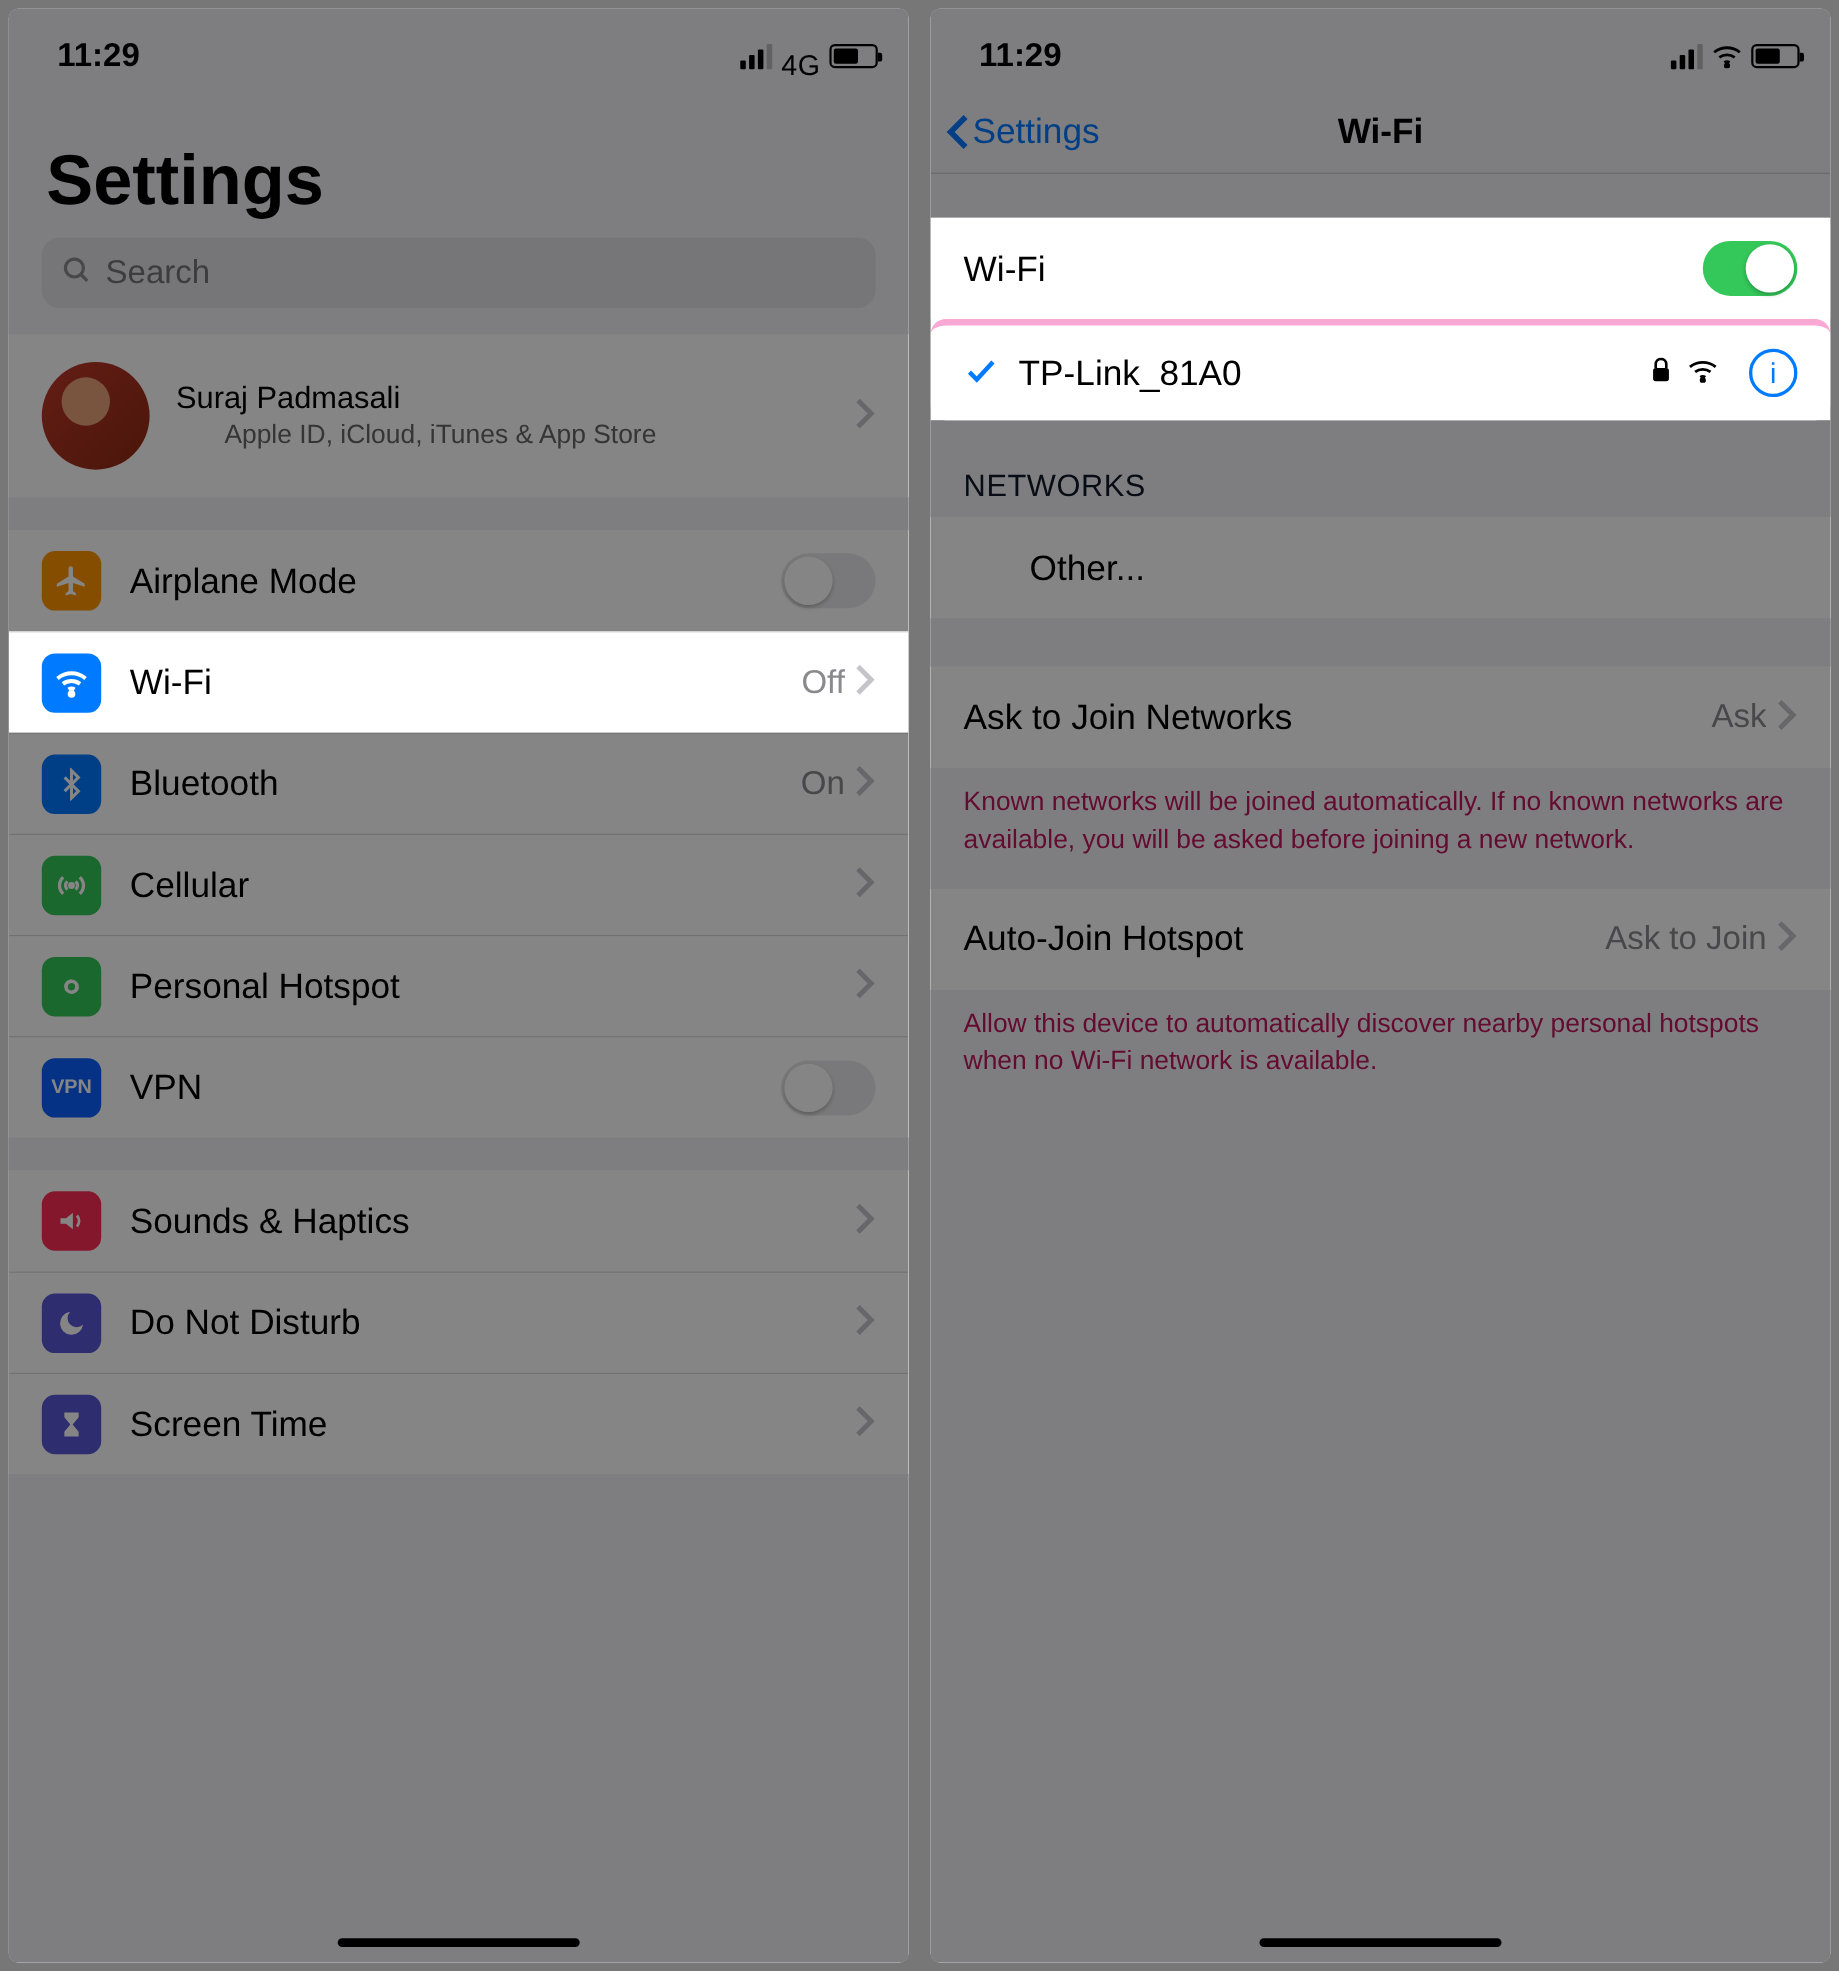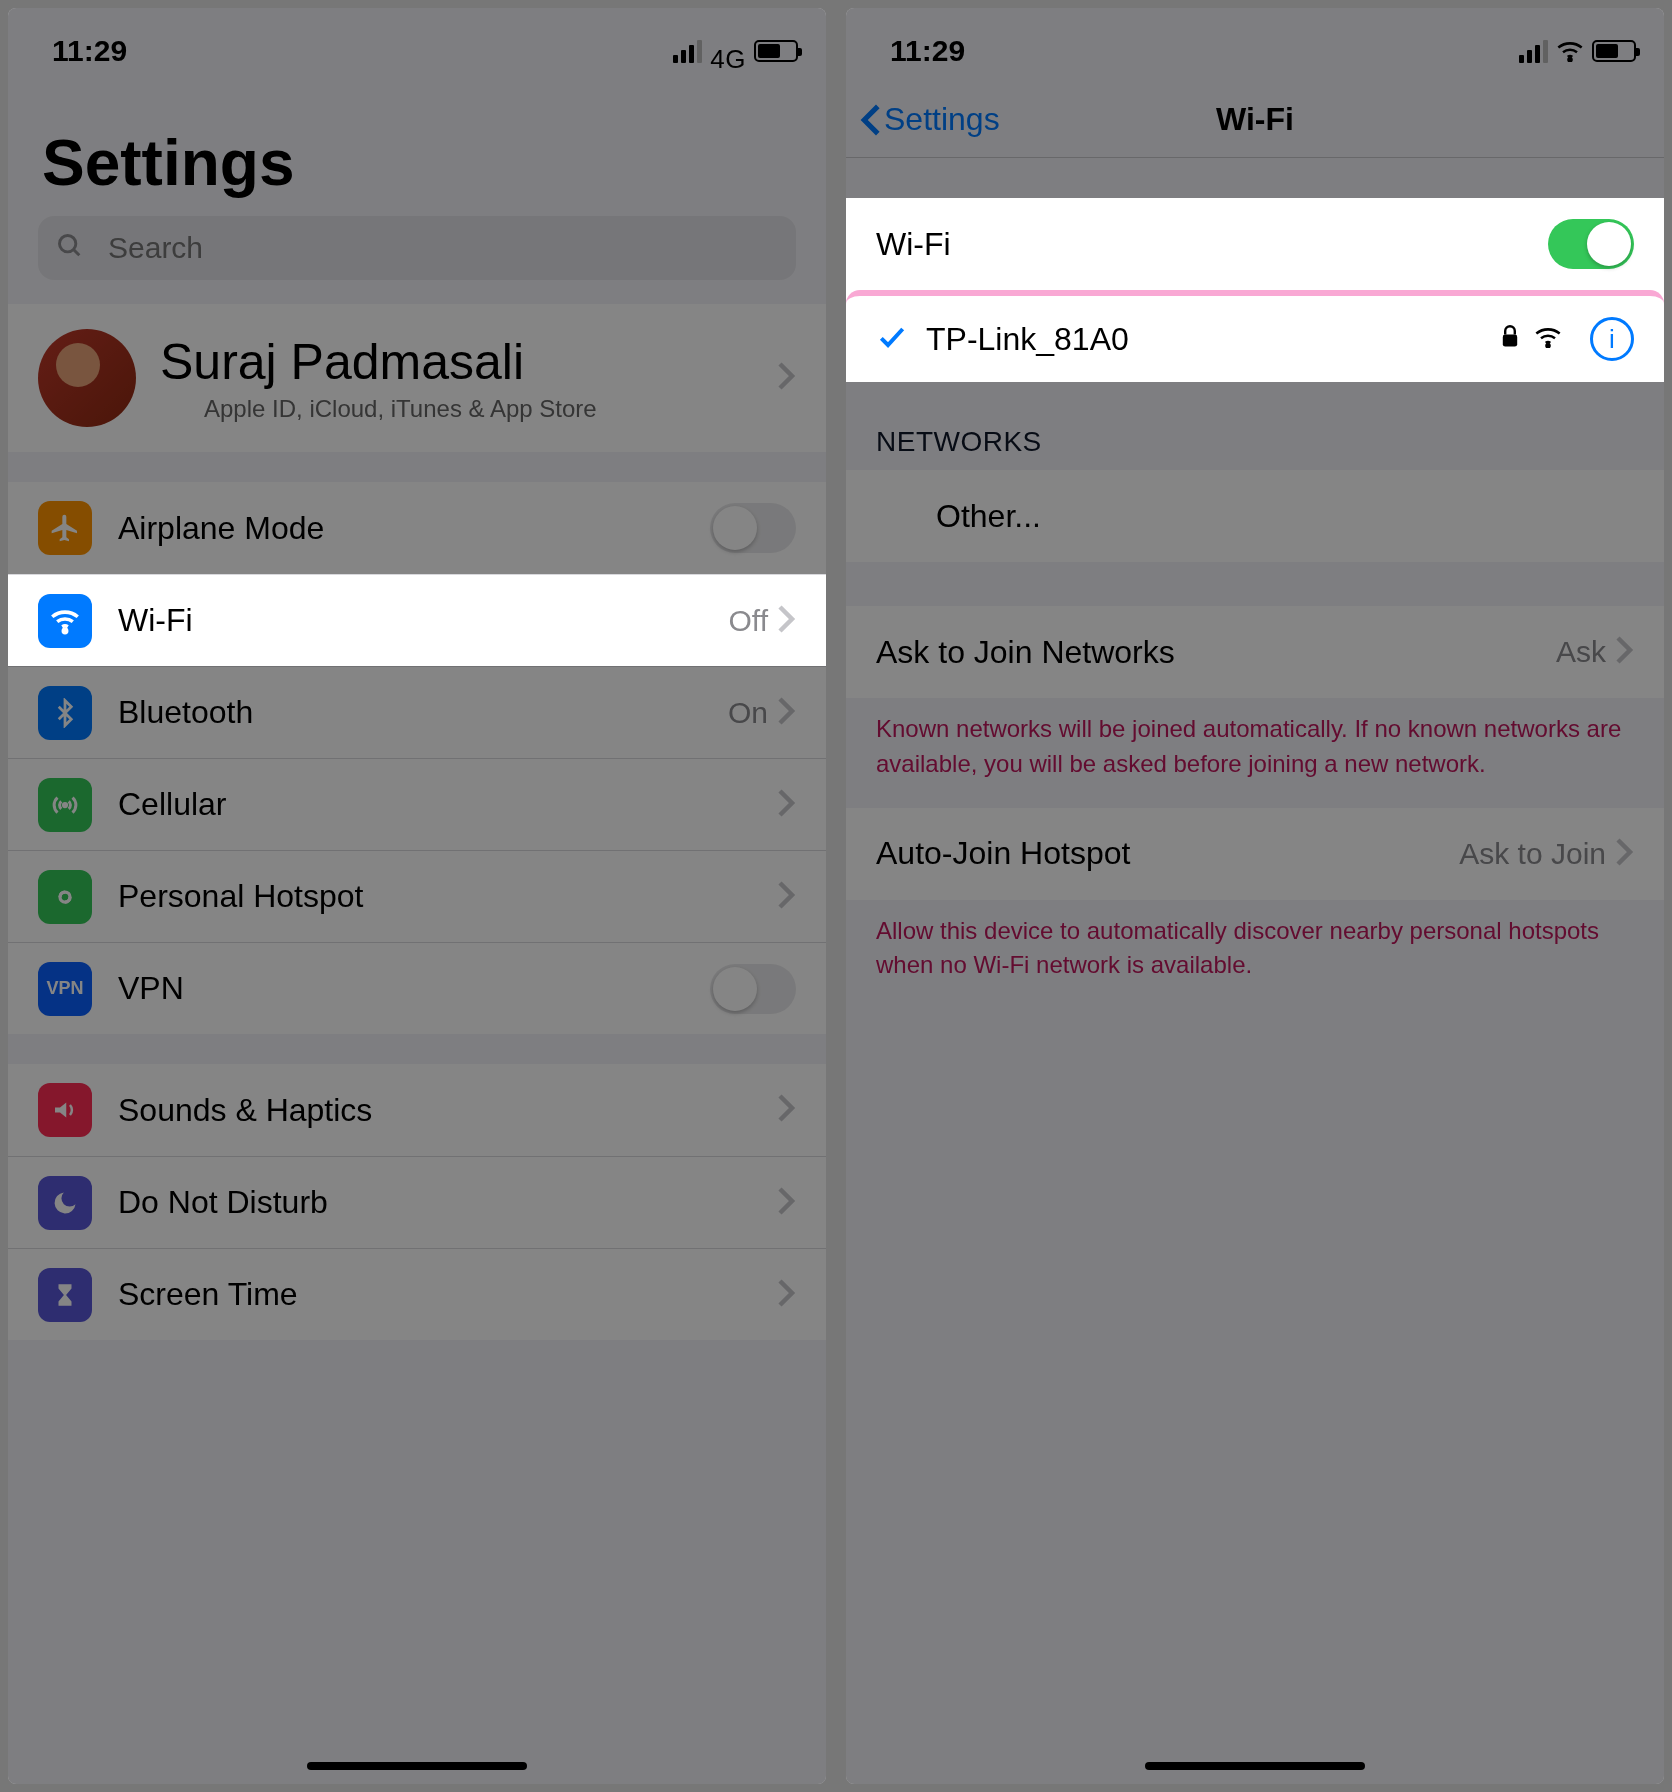--- a/index.html
+++ b/index.html
@@ -14,21 +14,21 @@
   .signal-bars span { display:block; width:5px; background:#000; border-radius:1px; }
   .signal-bars span:nth-child(1){height:8px;} .signal-bars span:nth-child(2){height:13px;}
   .signal-bars span:nth-child(3){height:18px;} .signal-bars span:nth-child(4){height:23px; background:#bbb;}
   .wifi-status-icon svg{display:block;}
   .battery { width:44px; height:22px; border:2px solid #000; border-radius:5px; position:relative; display:flex; align-items:center; }
   .battery::after { content:""; position:absolute; right:-6px; top:6px; width:4px; height:8px; background:#000; border-radius:0 2px 2px 0;}
   .battery .level { background:#000; height:14px; width:55%; margin-left:2px; border-radius:2px;}
   .net-label { font-size:26px; font-weight:500; letter-spacing:0.5px;margin-top:16px;}
   
   .big-title { font-size:64px; font-weight:700; padding:44px 34px 16px; }
-  .searchbar { margin:0 30px 24px; background:#e3e3e8; border-radius:16px; height:64px; display:flex; align-items:center; padding:0 18px; gap:24px;}
+  .searchbar { margin:0 30px 24px; background:#e3e3e8; border-radius:16px; height:64px; display:flex; align-items:center; padding:0 18px; gap:12px;}
   .searchbar .mag { color:#8a8a8e; }
   .searchbar input { border:none; background:transparent; font-size:30px; color:#8a8a8e; outline:none; width:100%; }
   .group { background:#fff; }
   .sep-sm { height:30px; }
   .row { display:flex; align-items:center; padding:0 30px; min-height:92px; border-top:1px solid #d8d8dc; background:#fff; position:relative; }
   .group .row:first-child { border-top:none; }
   .row .label { font-size:32px; color:#000; }
   .row .sub { font-size:24px; color:#666; margin-top:4px;margin-left:44px; }
   .row .spacer { flex:1; }
   .row .value { font-size:30px; color:#8a8a8e; margin-right:8px; }
@@ -92,21 +92,21 @@
             <line x1="20" y1="20" x2="15" y2="15"></line>
           </svg>
       </span>
       <input placeholder="Search" style="">
     </div>
 
     <div class="group">
       <div class="row profile-row">
         <div class="avatar"></div>
         <div>
-          <div class="label" style="font-size:50px;">Suraj Padmasali</div>
+          <div class="label" style="font-size:28px;">Suraj Padmasali</div>
           <div class="sub">Apple ID, iCloud, iTunes &amp; App Store</div>
         </div>
         <div class="spacer"></div>
         <span class="chevron"><svg width="20" height="30" viewBox="0 0 12 20" fill="none" stroke="currentColor" stroke-width="3">
               <polyline points="2,2 10,10 2,18"></polyline>
             </svg></span>
       </div>
     </div>
 
     <div class="sep-sm"></div>

